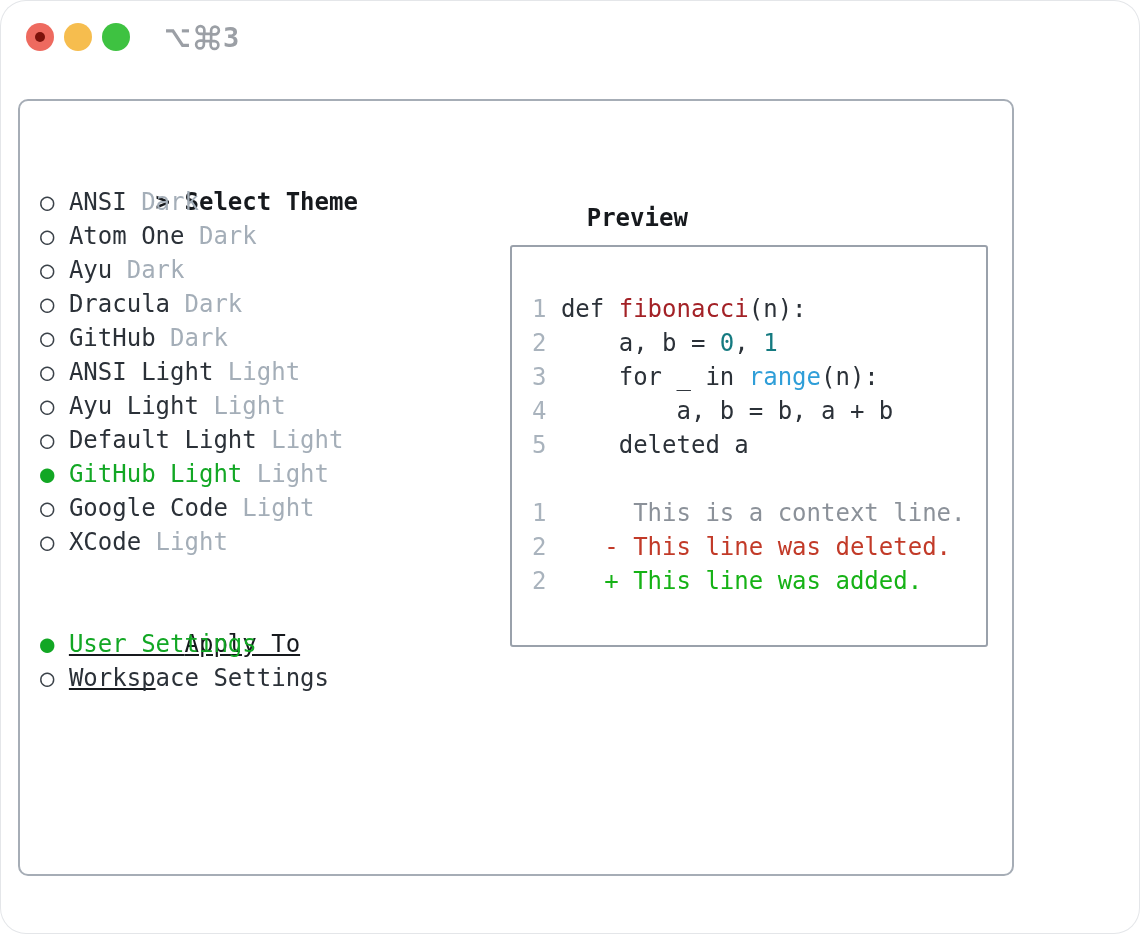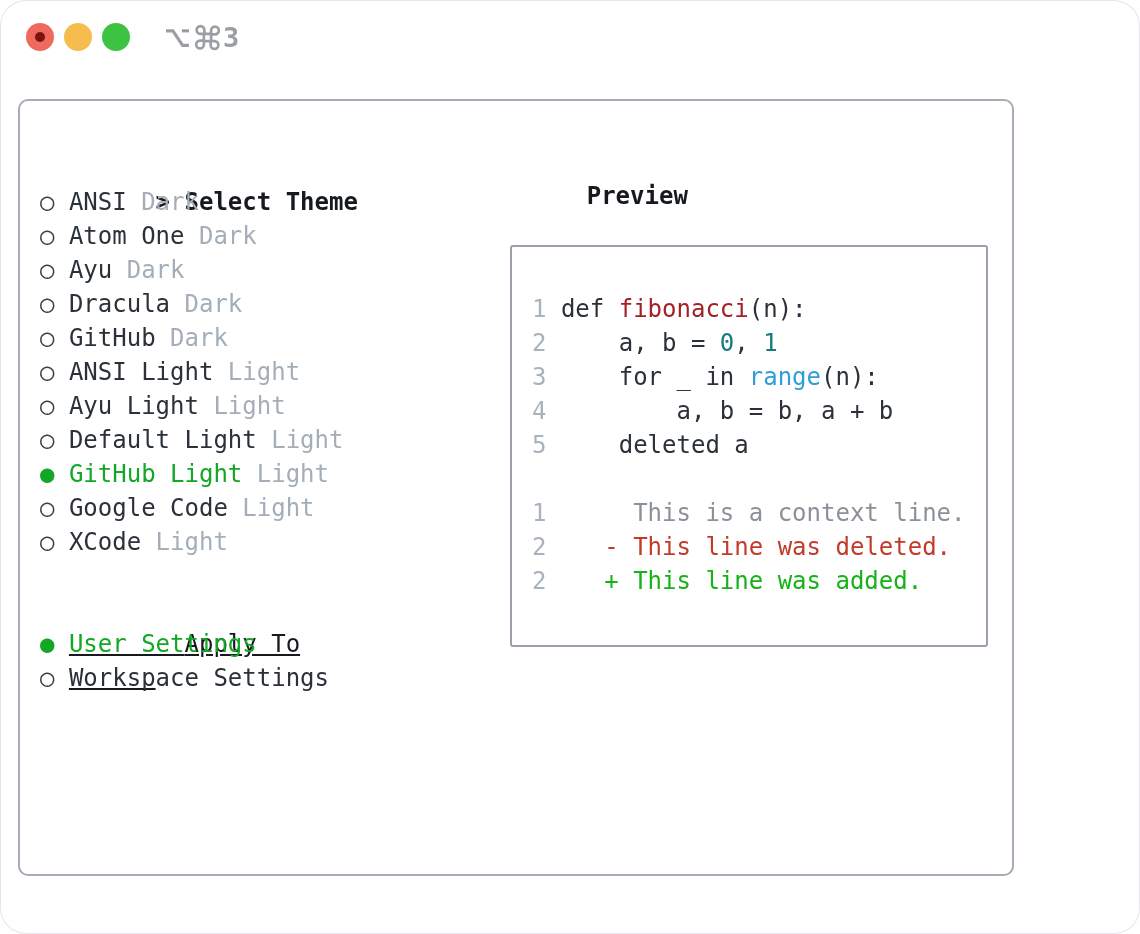--- a/index.html
+++ b/index.html
@@ -59,21 +59,21 @@
   .section-row{padding-left:2ch;color:var(--header-black);text-decoration:underline;}
   .marker{color:var(--circle-outline);}
   .row.selected .marker,.row.selected .name{color:var(--accent-green);}
   .variant{color:var(--text-muted);}
   .opt{cursor:pointer;}
   .hint{
     width:29ch;white-space:pre-wrap;color:var(--text-muted);
     font-size:24px;line-height:34px;
   }
   
-  .preview-title{position:absolute;left:480px;top:44px;}
+  .preview-title{position:absolute;left:480px;top:66px;}
   .preview-box{
     position:absolute;left:490px;top:104px;width:478px;height:402px;
     border:2px solid var(--preview-border);border-radius:3px;background:#fff;
     padding:45px 0 0 20px;overflow:hidden;margin-top:40px;
   }
   .code-line{white-space:pre;font-size:24px;line-height:34px;height:34px;}
   .ln{color:var(--line-number-gray);}
   .pl{color:var(--text-dark);}
   .fn{color:var(--func-red);}
   .num{color:var(--number-teal);}

